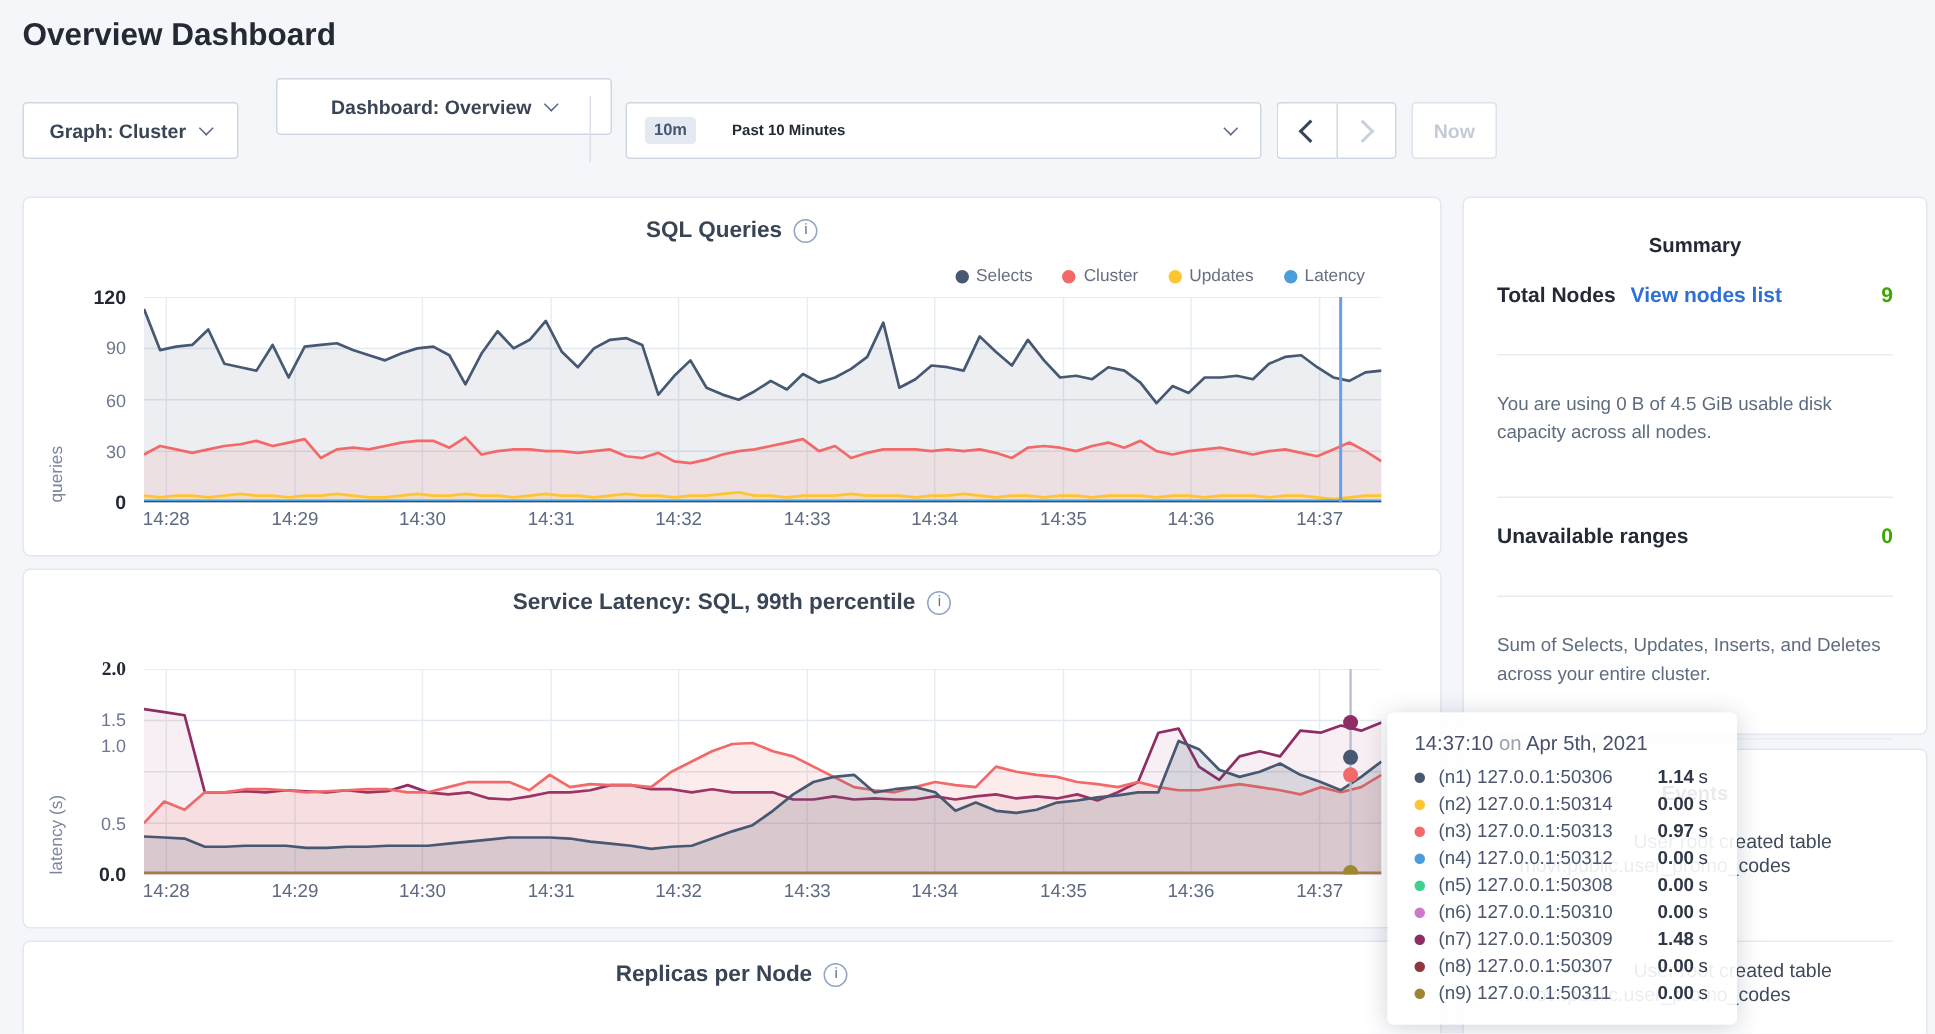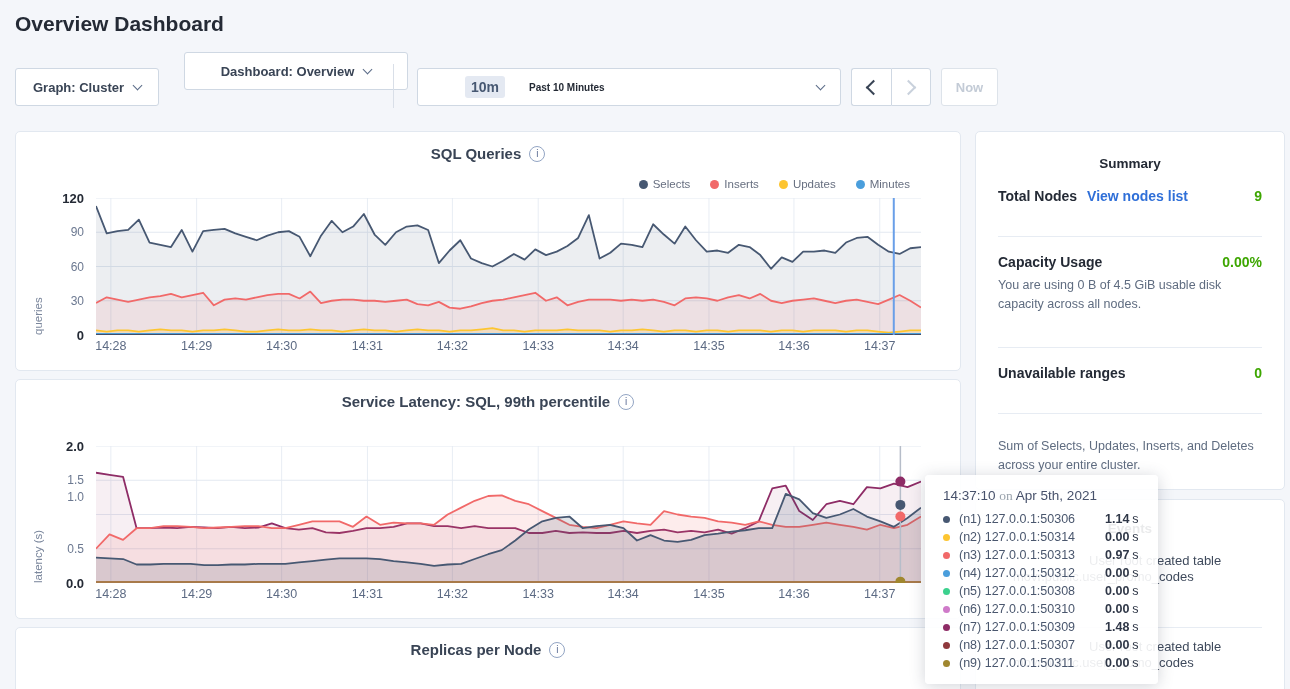--- a/index.html
+++ b/index.html
@@ -17,21 +17,21 @@
     box-sizing:border-box;height:38px;background:#fff;border:1px solid #cfd8e3;border-radius:3px;
     display:flex;align-items:center;justify-content:center;gap:10px;
     font-size:13px;font-weight:700;color:#394455;cursor:pointer;
   }
   .chev{width:6px;height:6px;border-right:1.5px solid #5a6b87;border-bottom:1.5px solid #5a6b87;
     transform:rotate(45deg);margin-top:-4px;}
   #graph-btn{left:15px;top:68px;width:144px;}
   #dashboard-btn{left:184px;top:52px;width:224px;}
   #toolbar-divider{left:393px;top:64px;width:1px;height:44px;background:#d9dfe8;}
   #time-picker{left:417px;top:68px;width:424px;justify-content:flex-start;padding:0 16px 0 12px;}
-  #time-badge{background:#e4e9f2;border-radius:3px;padding:3px 6px;font-size:14px;font-weight:700;color:#475872;margin-left:35px;}
+  #time-badge{background:#e4e9f2;border-radius:3px;padding:3px 6px;font-size:11px;font-weight:700;color:#475872;}
   #time-label{margin-left:14px;font-size:10px;color:#242a35;}
   #time-picker .chev{margin-left:auto;}
   #range-arrows{left:851px;top:68px;width:80px;height:38px;display:flex;}
   .arrow-btn{box-sizing:border-box;flex:1;background:#fff;border:1px solid #cfd8e3;display:flex;
     align-items:center;justify-content:center;cursor:pointer;}
   #prev-btn{border-radius:3px 0 0 3px;border-right:none;}
   #next-btn{border-radius:0 3px 3px 0;}
   .arrow{width:9px;height:9px;border-right:2.5px solid #394455;border-bottom:2.5px solid #394455;}
   .arrow.left{transform:rotate(135deg);margin-left:4px;}
   .arrow.right{transform:rotate(-45deg);border-color:#c9d1dc;margin-right:4px;}
@@ -76,21 +76,21 @@
   .ev-item{position:absolute;left:0;width:100%;font-size:13px;line-height:16px;color:#3f4a5c;}
   .ev-item .l1{margin-left:113px;}
   .ev-item .l2{margin-left:37px;}
   .ev-item.i1{top:53px;}
   .ev-item.i2{top:139px;}
   .ev-div{position:absolute;left:22px;right:22px;top:127px;height:1px;background:#e7ecf3;}
   
   #tooltip{left:925px;top:475px;width:233px;z-index:30;background:rgba(255,255,255,0.9);
     border-radius:4px;box-shadow:0 2px 16px rgba(50,60,80,0.22);padding:13px 12px 12px 18px;box-sizing:border-box;}
   .tt-head{font-size:13.5px;color:#47516b;margin-bottom:6px;}
-  .tt-head .conj{color:#9aa3ad;font-family:Liberation Serif, serif;}
+  .tt-head .conj{color:#9aa3ad;}
   .tt-row{display:flex;align-items:center;height:18px;font-size:12.5px;color:#4a576e;}
   .tt-dot{width:7px;height:7px;border-radius:50%;margin-right:9px;flex:none;}
   .tt-name{width:146px;flex:none;}
   .tt-val{font-weight:700;color:#2f3747;}
   .tt-unit{margin-left:3px;color:#2f3747;}
   svg.plot{display:block;}
 </style>
 </head>
 <body>
 
@@ -125,29 +125,29 @@
     <h3>SQL Queries</h3>
     <span class="info-icon">i</span>
   </div>
   <div class="legend" id="sql-legend">
       <span class="legend-item">
         <span class="legend-dot" style="background: rgb(71, 88, 114);"></span>
         <span>Selects</span>
       </span>
       <span class="legend-item">
         <span class="legend-dot" style="background: rgb(241, 105, 105);"></span>
-        <span>Inserts</span>
+        <span>Cluster</span>
       </span>
       <span class="legend-item">
         <span class="legend-dot" style="background: rgb(253, 197, 49);"></span>
         <span>Updates</span>
       </span>
       <span class="legend-item">
         <span class="legend-dot" style="background: rgb(74, 158, 220);"></span>
-        <span>Minutes</span>
+        <span>Latency</span>
       </span>
     </div>
   <span class="axis-label">queries</span>
   <div class="yticks">
       <div class="bold" style="top: 137px;">0</div>
       <div style="top: 102.75px;">30</div>
       <div style="top: 68.5px;">60</div>
       <div style="top: 34.25px;">90</div>
       <div class="bold" style="top: 0px;">120</div>
     </div>
@@ -197,21 +197,21 @@
   <div class="chart-title-row">
     <h3>Service Latency: SQL, 99th percentile</h3>
     <span class="info-icon">i</span>
   </div>
   <span class="axis-label">latency (s)</span>
   <div class="yticks">
       <div class="bold" style="top: 137px;">0.0</div>
       <div style="top: 102.75px;">0.5</div>
       <div style="top: 51px;">1.0</div>
       <div style="top: 34.25px;">1.5</div>
-      <div class="bold" style="top: 0px;">2.0</div>
+      <div class="bold" style="top: 0px; font-family: Liberation Serif, serif;">2.0</div>
     </div>
   <div class="plot-wrap">
       <svg viewBox="0 0 825 137" width="825" height="137" class="plot">
         <line x1="14.85" y1="0" x2="14.85" y2="137" stroke="#e8edf4" stroke-width="1"></line>
         <line x1="100.64999999999999" y1="0" x2="100.64999999999999" y2="137" stroke="#e8edf4" stroke-width="1"></line>
         <line x1="185.625" y1="0" x2="185.625" y2="137" stroke="#e8edf4" stroke-width="1"></line>
         <line x1="271.425" y1="0" x2="271.425" y2="137" stroke="#e8edf4" stroke-width="1"></line>
         <line x1="356.4" y1="0" x2="356.4" y2="137" stroke="#e8edf4" stroke-width="1"></line>
         <line x1="442.20000000000005" y1="0" x2="442.20000000000005" y2="137" stroke="#e8edf4" stroke-width="1"></line>
         <line x1="527.175" y1="0" x2="527.175" y2="137" stroke="#e8edf4" stroke-width="1"></line>
@@ -262,24 +262,20 @@
   <h3>Summary</h3>
   <div class="sum-body">
     <div class="sum-section">
       <div class="sum-row">
         <span class="sum-label">Total Nodes</span>
         <span class="sum-link">View nodes list</span>
         <span class="sum-value">9</span>
       </div>
     </div>
     <div class="sum-section">
-      <div class="sum-row">
-        <span class="sum-label">Capacity Usage</span>
-        <span class="sum-value">0.00%</span>
-      </div>
       <div class="sum-desc">You are using 0 B of 4.5 GiB usable disk capacity across all nodes.</div>
     </div>
     <div class="sum-section">
       <div class="sum-row">
         <span class="sum-label">Unavailable ranges</span>
         <span class="sum-value">0</span>
       </div>
     </div>
     <div class="sum-section">
       <div class="sum-desc">Sum of Selects, Updates, Inserts, and Deletes across your entire cluster.</div>

